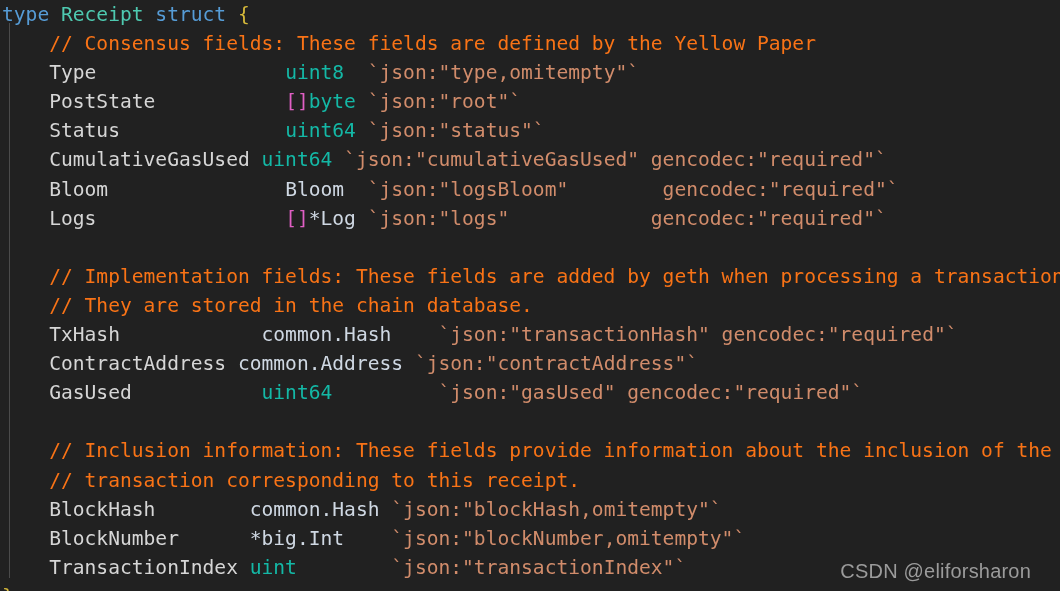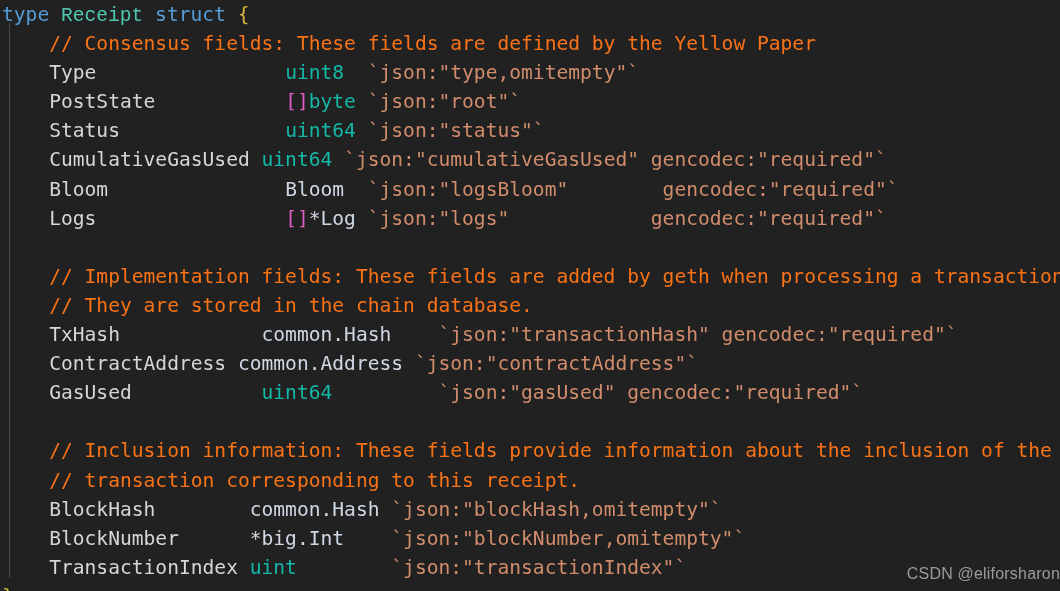--- a/index.html
+++ b/index.html
@@ -43,36 +43,36 @@
   .guide {
     position: absolute;
     left: 9px;
     top: 23px;
     width: 1px;
     height: 555px;
     background: #4b4b4b;
   }
   .tok { white-space: pre; }
   .kw       { color: #569cd6; }
-  .typename { color: #4ec9b0; font-family: Liberation Mono, monospace; }
+  .typename { color: #4ec9b0; }
   .brace    { color: #d7ba3a; }
   .comment  { color: #f97316; }
   .ident    { color: #d6d6d6; }
   .builtin  { color: #14b8a6; }
   .punct    { color: #e05fc4; }
   .struct   { color: #cfd8e3; }
   .tag      { color: #d18c6b; }
   .plain    { color: #d6d6d6; }
 
   #watermark {
     position: absolute;
-    right: 0;
+    right: 29px;
     bottom: 8px;
     font-family: "Liberation Sans", sans-serif;
-    font-size: 16px;
+    font-size: 20px;
     color: #9b9b9b;
     letter-spacing: 0.2px;
     white-space: pre;
   }
 </style>
 </head>
 <body>
 
 <div id="editor">
   <div class="guide"></div>

